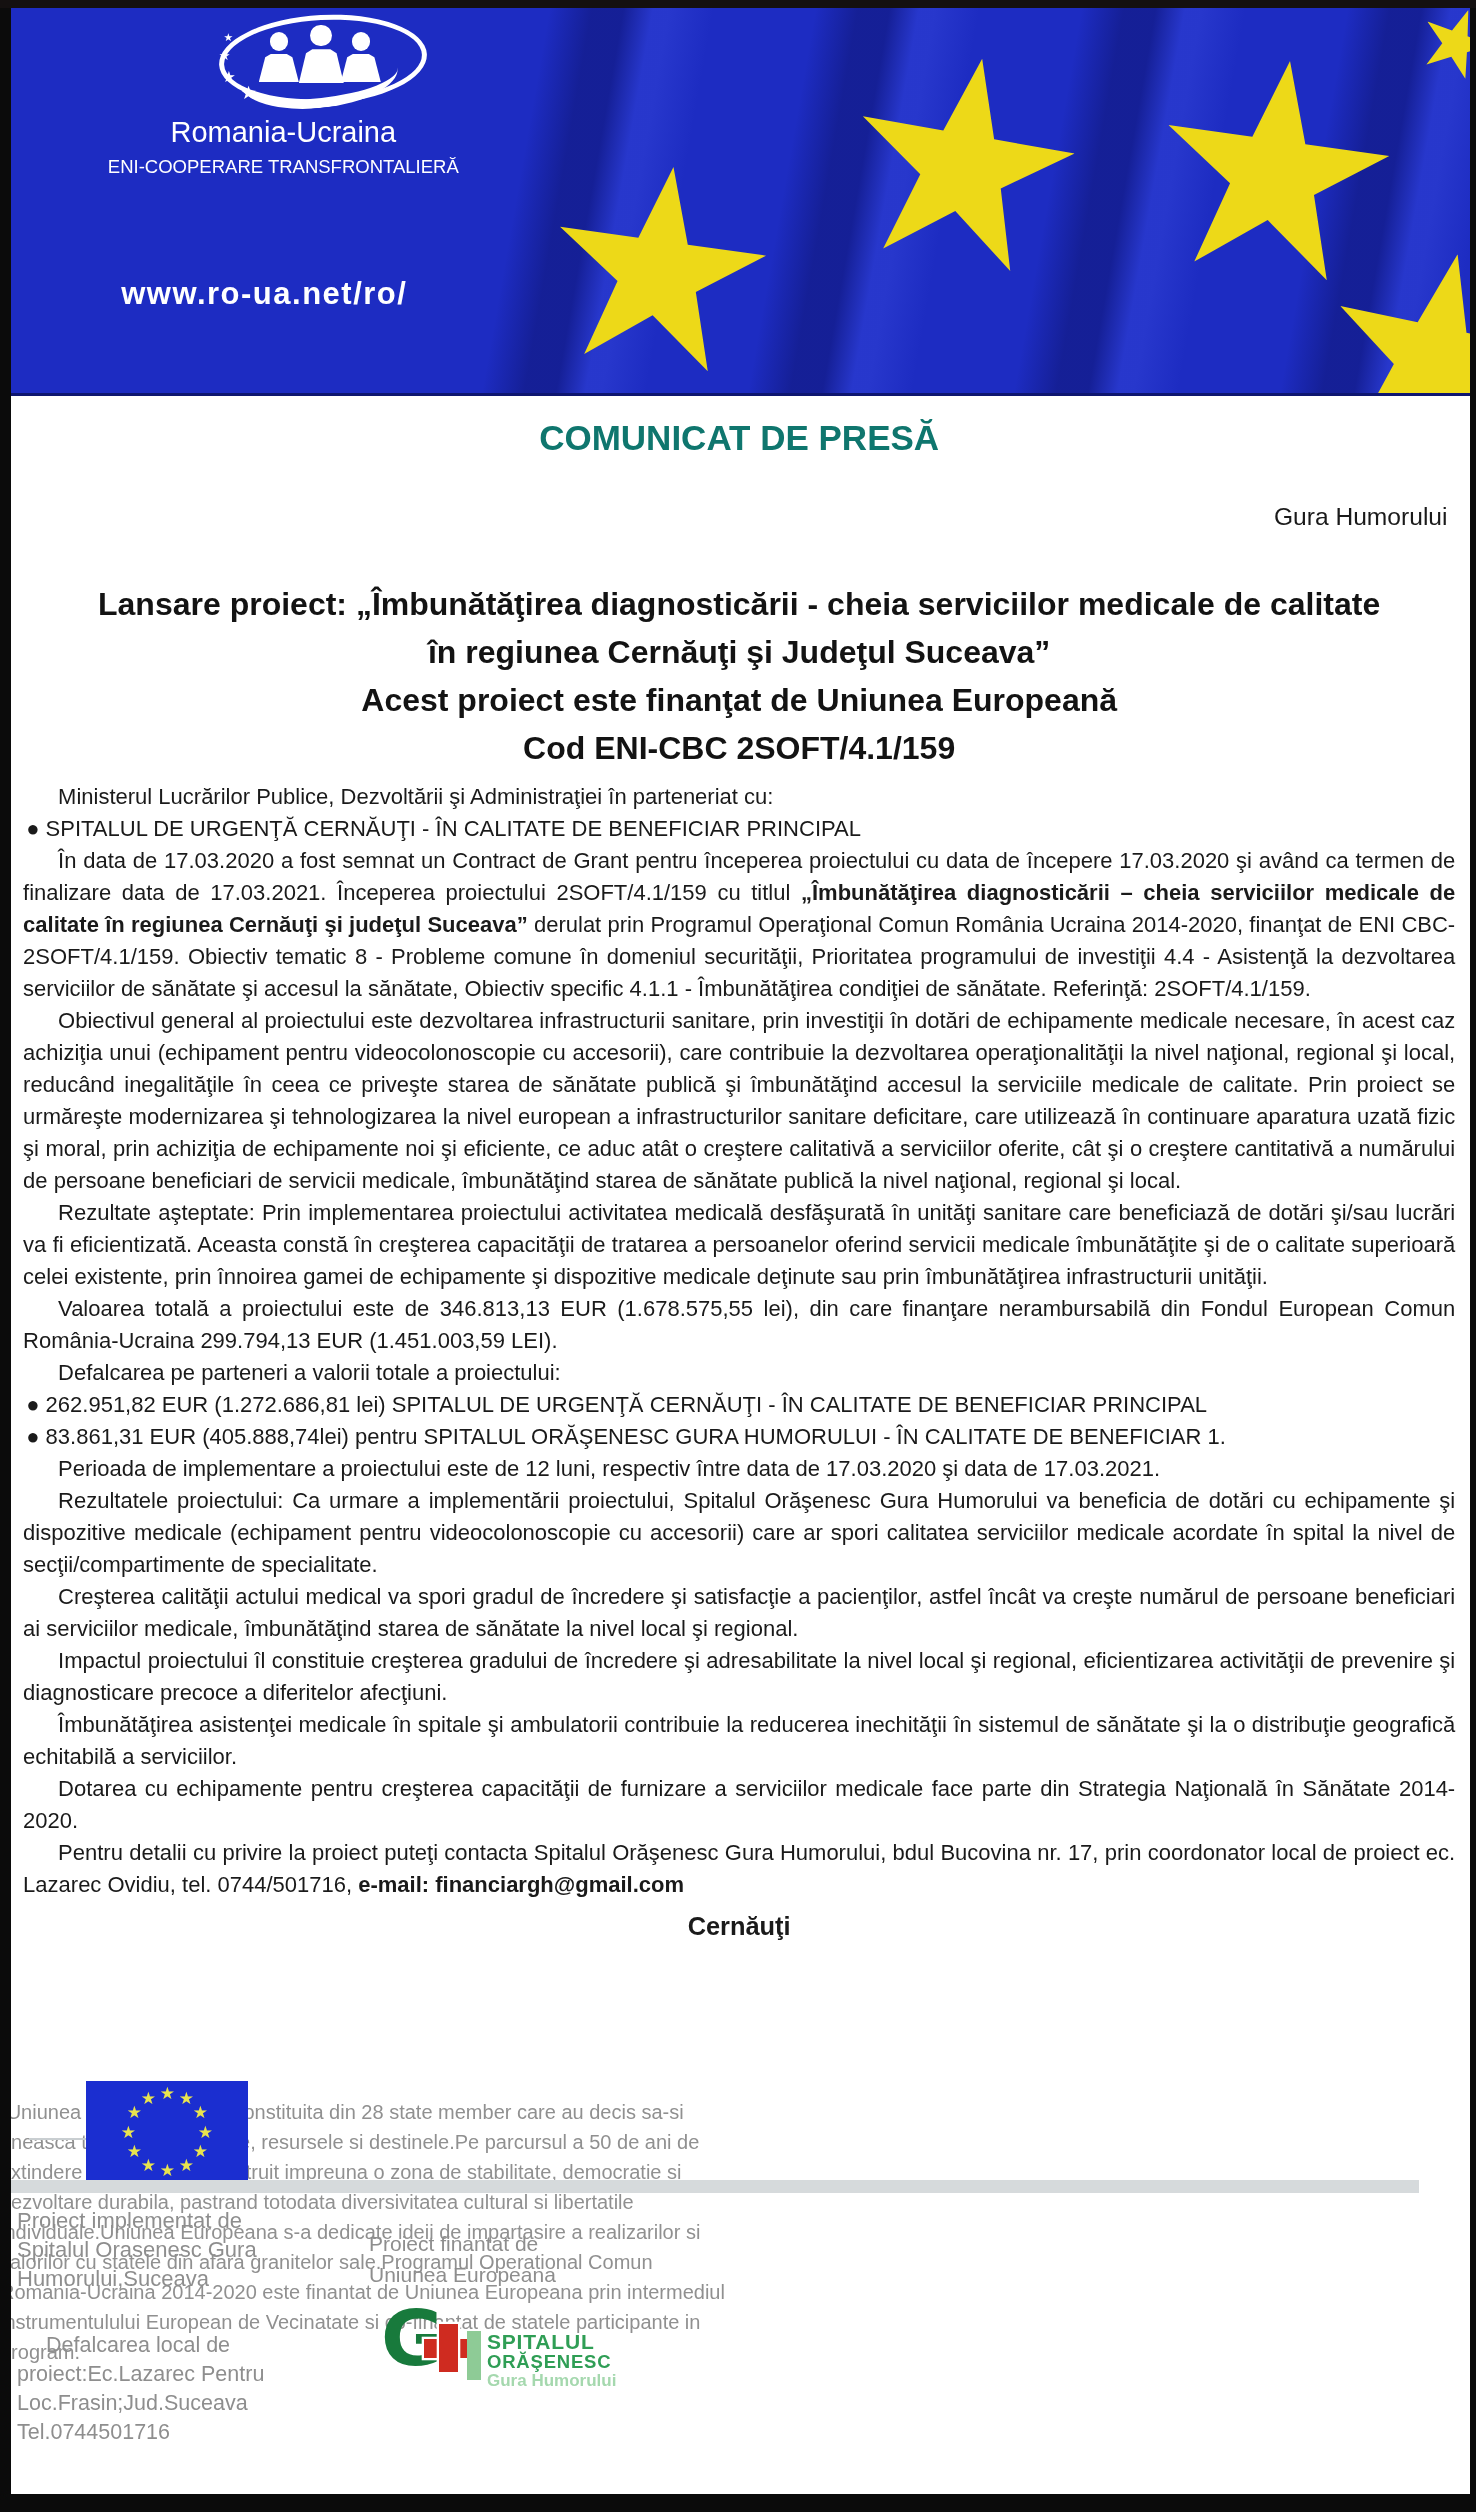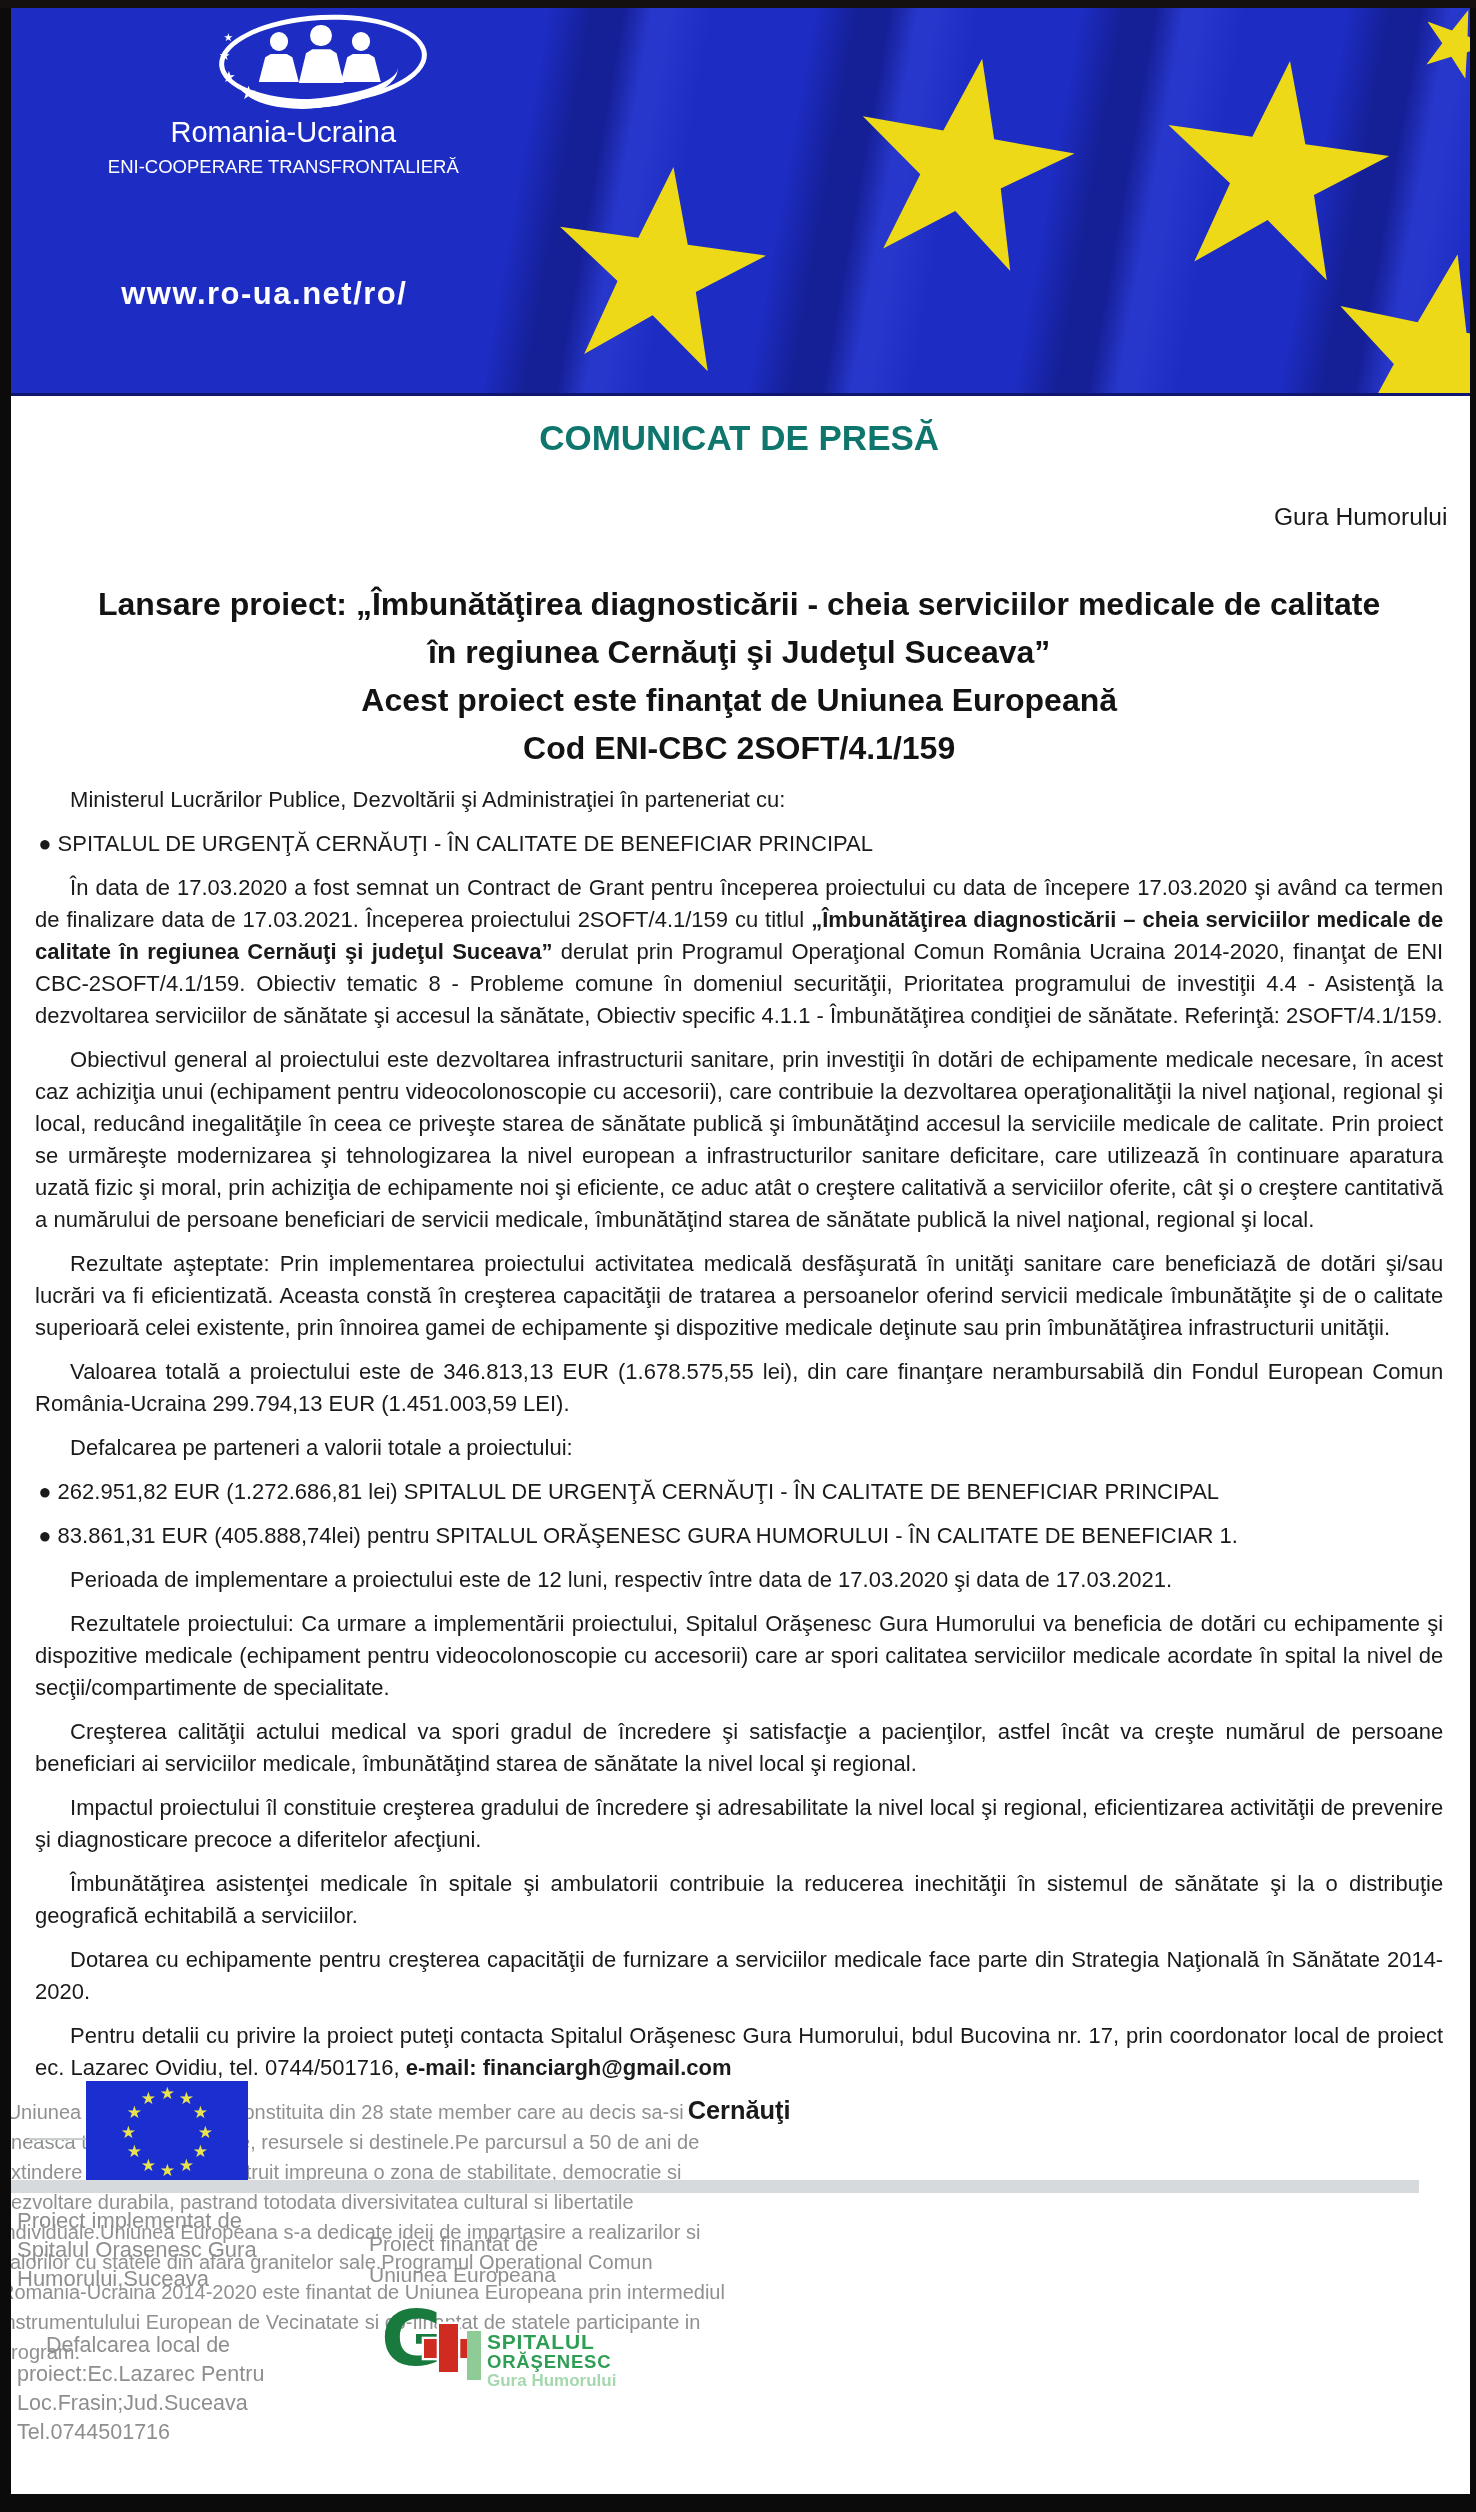--- a/index.html
+++ b/index.html
@@ -37,21 +37,21 @@
   .brand-sub{position:absolute;top:148px;width:100%;font-size:18.5px;}
   .banner-url{position:absolute;left:88px;top:268px;width:331px;text-align:center;
       color:#fff;font-size:31px;font-weight:bold;letter-spacing:1.5px;}
 
   
   .doc{position:absolute;left:10.8px;top:395px;width:1459px;padding:0 14.6px 0 12.3px;box-sizing:border-box;}
   .doc-title{margin:23px 0 0 0;text-align:center;font-size:35px;font-weight:bold;color:#0f766e;}
   .location{margin-top:45px;text-align:right;padding-right:7.7px;font-size:24.6px;}
   .heading-block{margin-top:49px;font-size:32px;font-weight:bold;text-align:center;line-height:48px;color:#131313;}
   .body-paragraphs{margin-top:9.2px;font-size:22px;line-height:32px;text-align:justify;}
-  .para{margin:12px;text-indent:35px;}
+  .para{margin:0;text-indent:35px;}
   .para.bullet{text-indent:3.1px;}
   .b{font-weight:bold;}
   .ending{margin-top:10.8px;text-align:center;font-weight:bold;font-size:25.4px;}
 
   
   .footer{position:absolute;left:0;top:2077px;width:1477px;height:417px;}
   .eu-flag{position:absolute;left:86px;top:3.8px;width:162px;height:105px;background:var(--flag-blue,#1b2ed0);}
   .eu-flag .fstar{position:absolute;color:var(--flag-star,#e9e44e);font-size:17px;line-height:1;width:18.5px;text-align:center;}
   .gray-line{position:absolute;left:29px;top:61px;width:57px;height:2.3px;background:#c9ced1;}
   .gray-band{position:absolute;left:10.8px;top:103px;width:1408px;height:13px;background:var(--band-gray,#d6dadc);}

